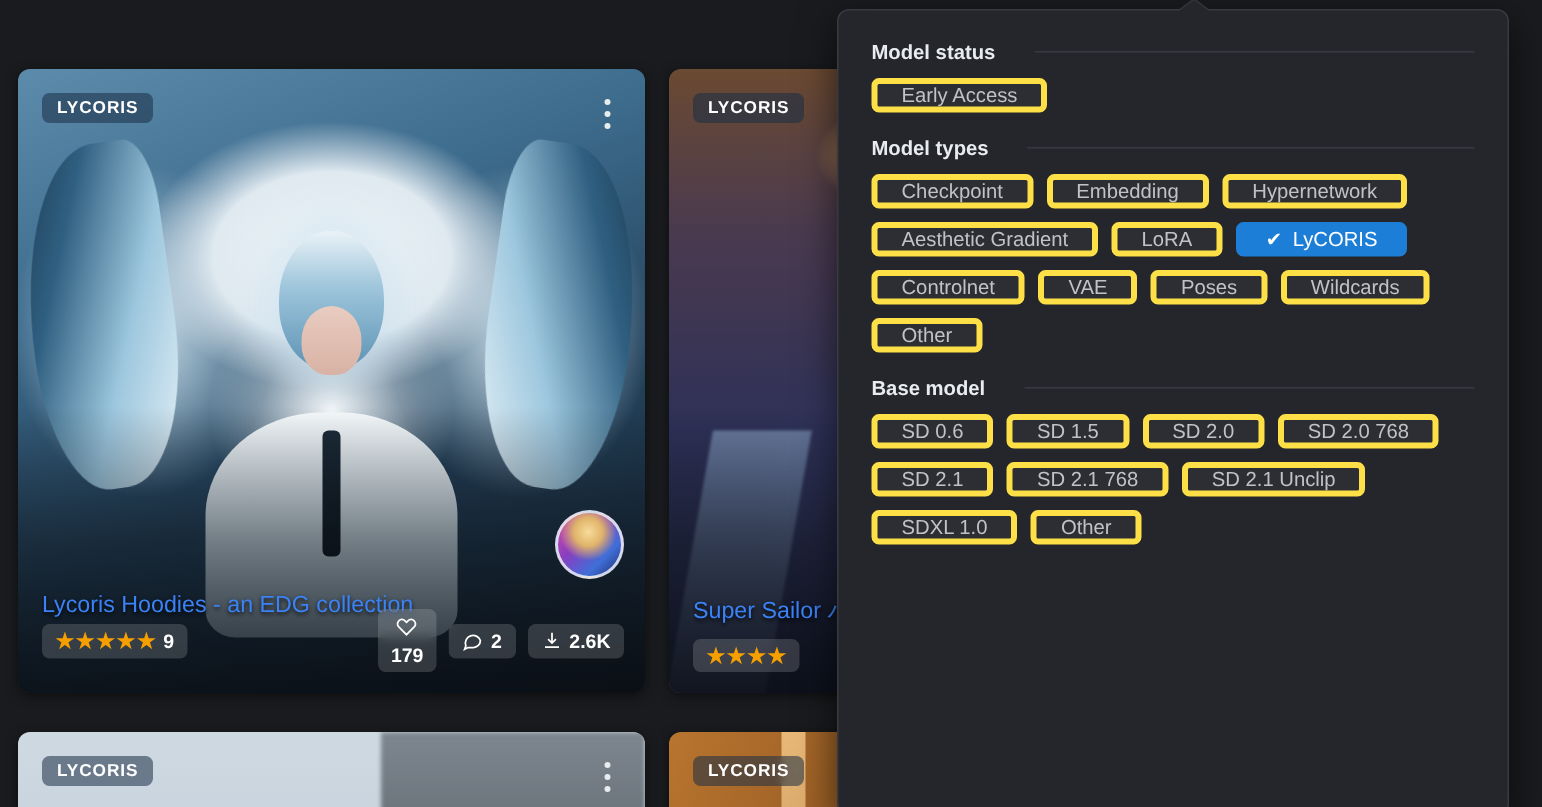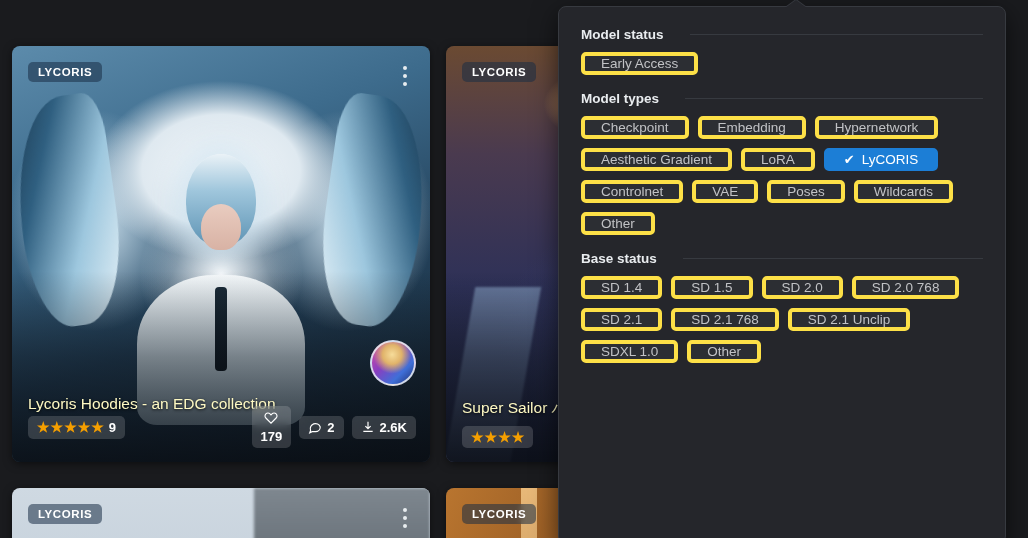--- a/index.html
+++ b/index.html
@@ -136,21 +136,21 @@
     position:absolute; right:14px; bottom:76px;
     width:46px; height:46px; border-radius:50%;
     border:2px solid rgba(235,240,245,.85);
     background:
       radial-gradient(circle at 48% 30%, #f6dc9a 0%, #e0b36a 26%, rgba(224,179,106,0) 52%),
       linear-gradient(135deg,#d94fa0 0%,#8a3ec0 40%,#3f6fd8 72%,#1f2c6e 100%);
   }
 
   .card-title {
     position:absolute; left:16px; right:16px; bottom:48px;
-    color:#fef9c3; font-size:15.5px; line-height:1.22;
+    color:#3b82f6; font-size:15.5px; line-height:1.22;
     text-shadow:0 1px 3px rgba(0,0,0,.85);
     white-space:nowrap; overflow:hidden;
   }
   .card-title.two { bottom:44px; white-space:normal; }
 
   .card-stats {
     position:absolute; left:16px; right:14px; bottom:14px;
     display:flex; align-items:center; gap:8px;
   }
   .pill {
@@ -329,25 +329,25 @@
         <span>LyCORIS</span>
       </div>
       <div class="chip">Controlnet</div>
       <div class="chip">VAE</div>
       <div class="chip">Poses</div>
       <div class="chip">Wildcards</div>
       <div class="chip">Other</div>
     </div>
 
     <div class="section-head">
-      <span class="lbl">Base status</span>
+      <span class="lbl">Base model</span>
       <span class="rule"></span>
     </div>
     <div class="chips">
-      <div class="chip">SD 1.4</div>
+      <div class="chip">SD 0.6</div>
       <div class="chip">SD 1.5</div>
       <div class="chip">SD 2.0</div>
       <div class="chip">SD 2.0 768</div>
       <div class="chip">SD 2.1</div>
       <div class="chip">SD 2.1 768</div>
       <div class="chip">SD 2.1 Unclip</div>
       <div class="chip">SDXL 1.0</div>
       <div class="chip">Other</div>
     </div>
   </div>

